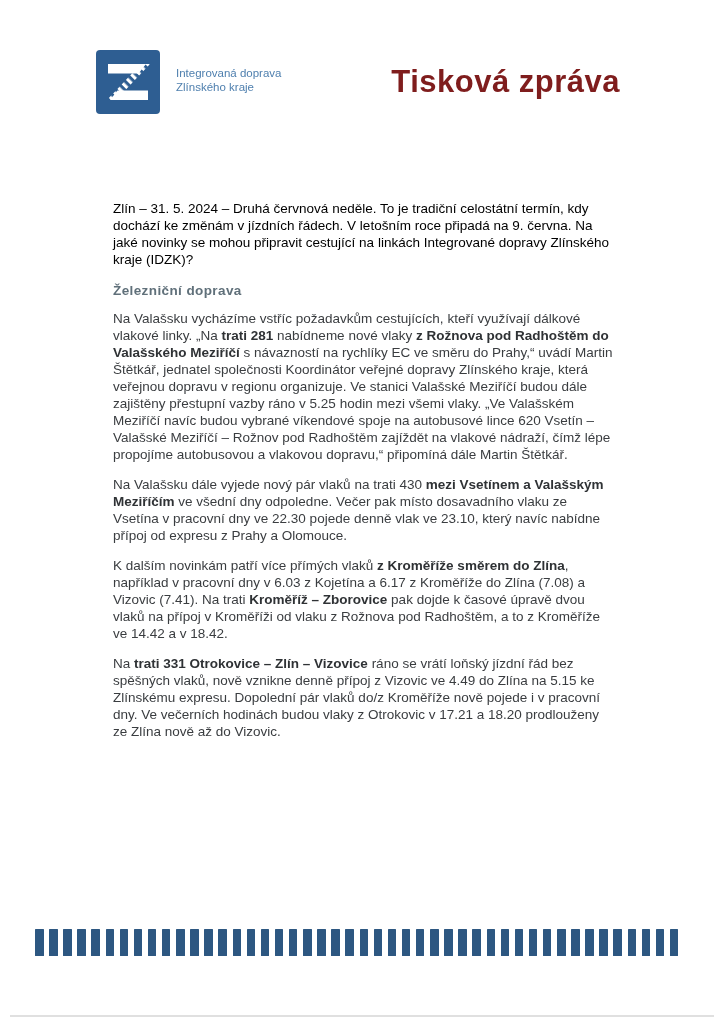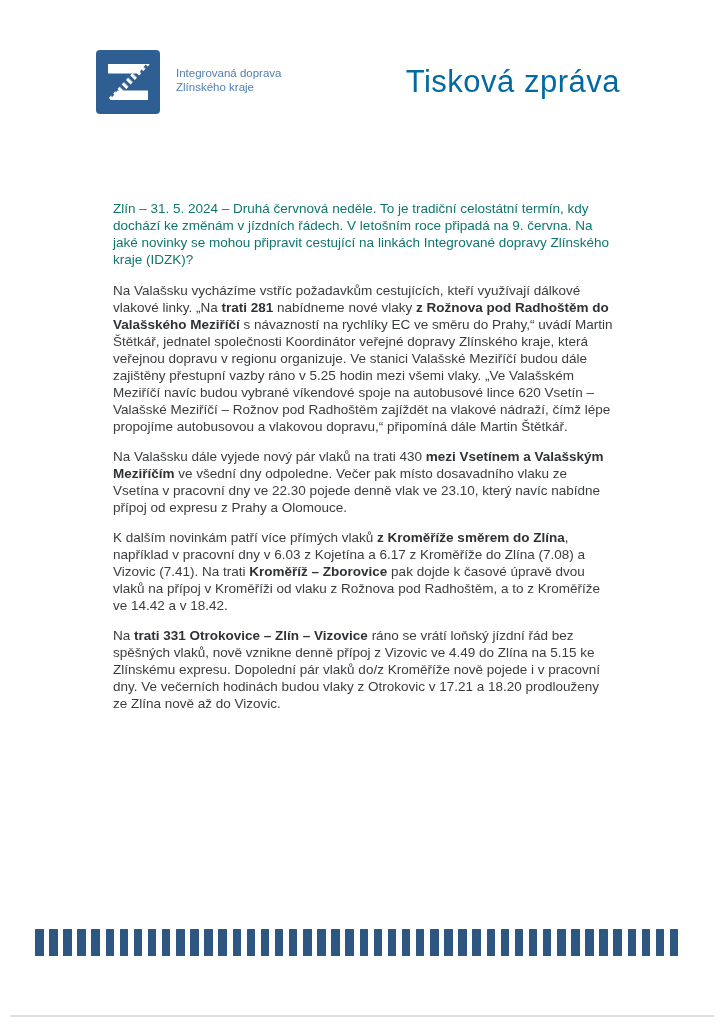--- a/index.html
+++ b/index.html
@@ -13,29 +13,29 @@
     overflow:hidden;
   }
   
   .logo-box{position:absolute;left:96px;top:50px;width:64px;height:64px;}
   .logo-text{
     position:absolute;left:176px;top:66px;
     font-size:11.5px;line-height:14px;color:#4e7fae;font-weight:400;
   }
   .doc-type{
     position:absolute;right:104px;top:64px;
-    font-size:31px;font-weight:400;letter-spacing:.5px;color:#0369a1;
+    font-size:31px;font-weight:700;letter-spacing:.5px;color:#7f1d1d;
   }
   
   .article{position:absolute;left:113px;top:200px;width:503px;}
   .article h1{
     margin:0 0 24px 0;
     font-size:23px;line-height:28px;font-weight:700;color:#2f6b9e;
   }
-  .lead{margin:0 0 14px 0;font-size:13.5px;line-height:17px;color:#0f766e;}
+  .lead{margin:0 0 14px 0;font-size:13.5px;line-height:17px;color:#000000;}
   .section-heading{
     margin:0 0 10px 0;
     font-size:13.5px;line-height:17px;font-weight:700;
     letter-spacing:.4px;color:#60707a;
   }
   .body-para{margin:11px 0 13px 0;font-size:13.5px;line-height:17px;color:#3a3d40;}
   .body-para .b{font-weight:700;color:#2f3235;}
   
   .barcode{
     position:absolute;left:35px;top:929px;width:644px;height:27px;
@@ -72,20 +72,21 @@
 
   <div class="logo-text">
     <div>Integrovaná doprava</div>
     <div>Zlínského kraje</div>
   </div>
 
   <div class="doc-type">Tisková zpráva</div>
 
   <div class="article">
     <p class="lead">Zlín – 31. 5. 2024 – Druhá červnová neděle. To je tradiční celostátní termín, kdy dochází ke změnám v jízdních řádech. V letošním roce připadá na 9. června. Na jaké novinky se mohou připravit cestující na linkách Integrované dopravy Zlínského kraje (IDZK)?</p>
+    <div class="section-heading">Železniční doprava</div>
     <div id="paragraphs">
         <p class="body-para"><span>Na Valašsku vycházíme vstříc požadavkům cestujících, kteří využívají dálkové vlakové linky. „Na </span><span class="b">trati 281</span><span> nabídneme nové vlaky </span><span class="b">z Rožnova pod Radhoštěm do Valašského Meziříčí</span><span> s návazností na rychlíky EC ve směru do Prahy,“ uvádí Martin Štětkář, jednatel společnosti Koordinátor veřejné dopravy Zlínského kraje, která veřejnou dopravu v regionu organizuje. Ve stanici Valašské Meziříčí budou dále zajištěny přestupní vazby ráno v 5.25 hodin mezi všemi vlaky. „Ve Valašském Meziříčí navíc budou vybrané víkendové spoje na autobusové lince 620 Vsetín – Valašské Meziříčí – Rožnov pod Radhoštěm zajíždět na vlakové nádraží, čímž lépe propojíme autobusovou a vlakovou dopravu,“ připomíná dále Martin Štětkář.</span></p>
         <p class="body-para"><span>Na Valašsku dále vyjede nový pár vlaků na trati 430 </span><span class="b">mezi Vsetínem a Valašským Meziříčím</span><span> ve všední dny odpoledne. Večer pak místo dosavadního vlaku ze Vsetína v pracovní dny ve 22.30 pojede denně vlak ve 23.10, který navíc nabídne přípoj od expresu z Prahy a Olomouce.</span></p>
         <p class="body-para"><span>K dalším novinkám patří více přímých vlaků </span><span class="b">z Kroměříže směrem do Zlína</span><span>, například v pracovní dny v 6.03 z Kojetína a 6.17 z Kroměříže do Zlína (7.08) a Vizovic (7.41). Na trati </span><span class="b">Kroměříž – Zborovice</span><span> pak dojde k časové úpravě dvou vlaků na přípoj v Kroměříži od vlaku z Rožnova pod Radhoštěm, a to z Kroměříže ve 14.42 a v 18.42.</span></p>
         <p class="body-para"><span>Na </span><span class="b">trati 331 Otrokovice – Zlín – Vizovice</span><span> ráno se vrátí loňský jízdní řád bez spěšných vlaků, nově vznikne denně přípoj z Vizovic ve 4.49 do Zlína na 5.15 ke Zlínskému expresu. Dopolední pár vlaků do/z Kroměříže nově pojede i v pracovní dny. Ve večerních hodinách budou vlaky z Otrokovic v 17.21 a 18.20 prodlouženy ze Zlína nově až do Vizovic.</span></p>
       </div>
   </div>
 
   <div class="barcode">
       <div class="bar"></div>

